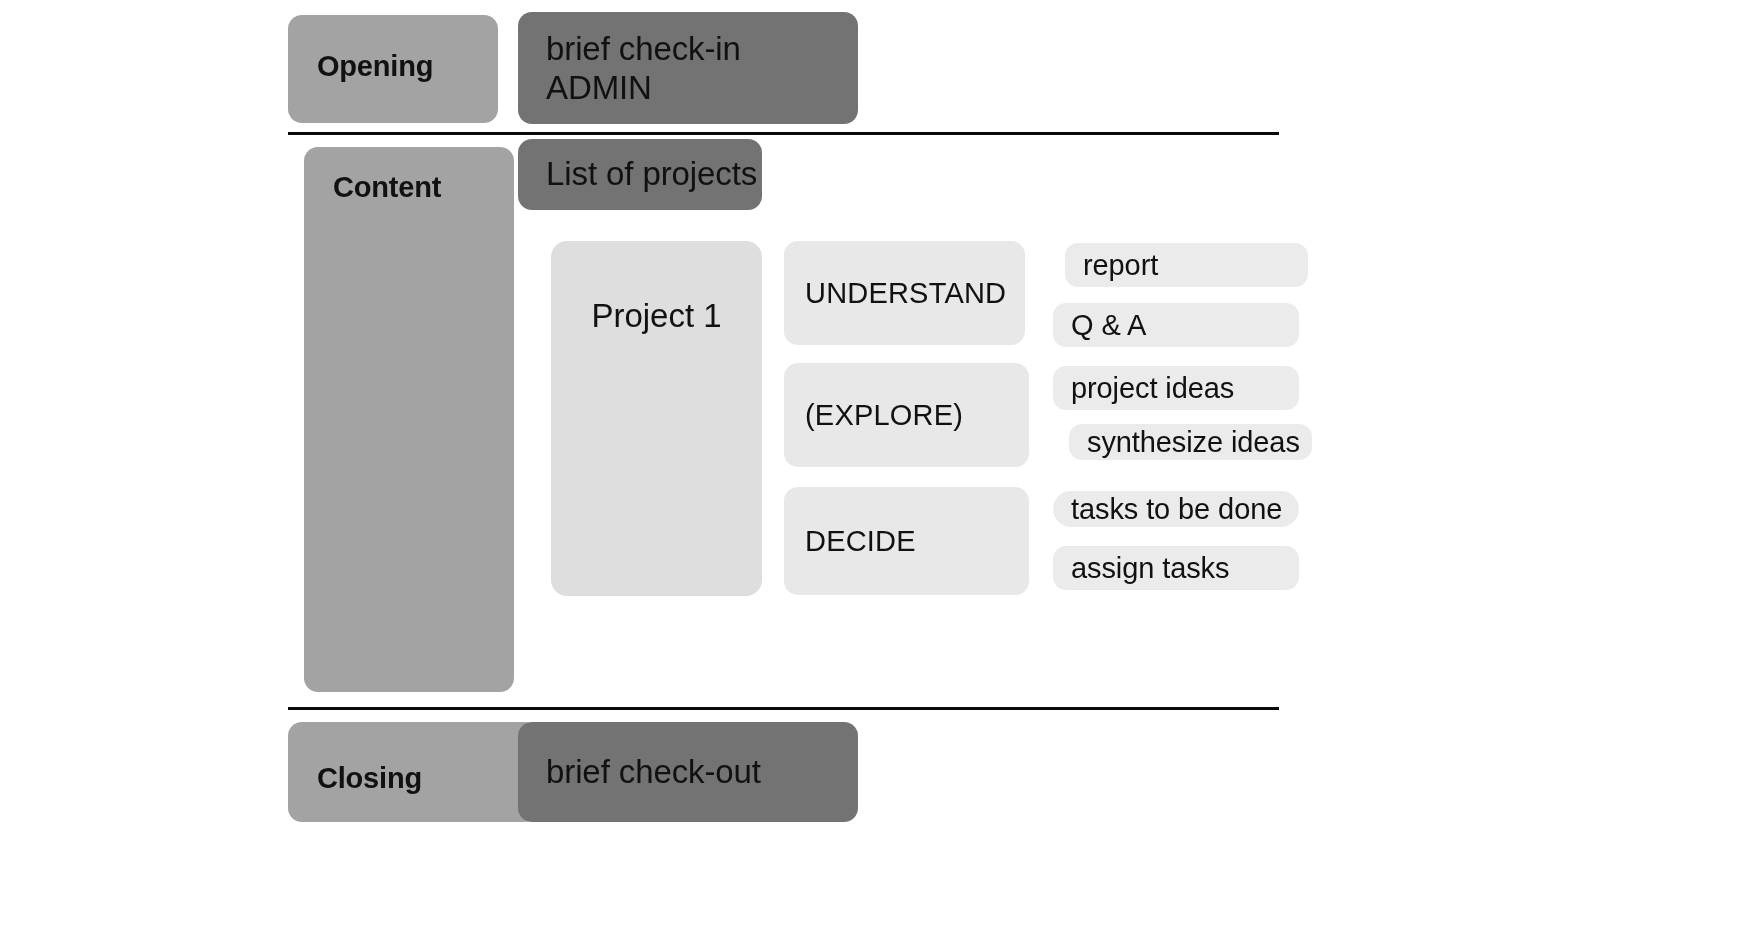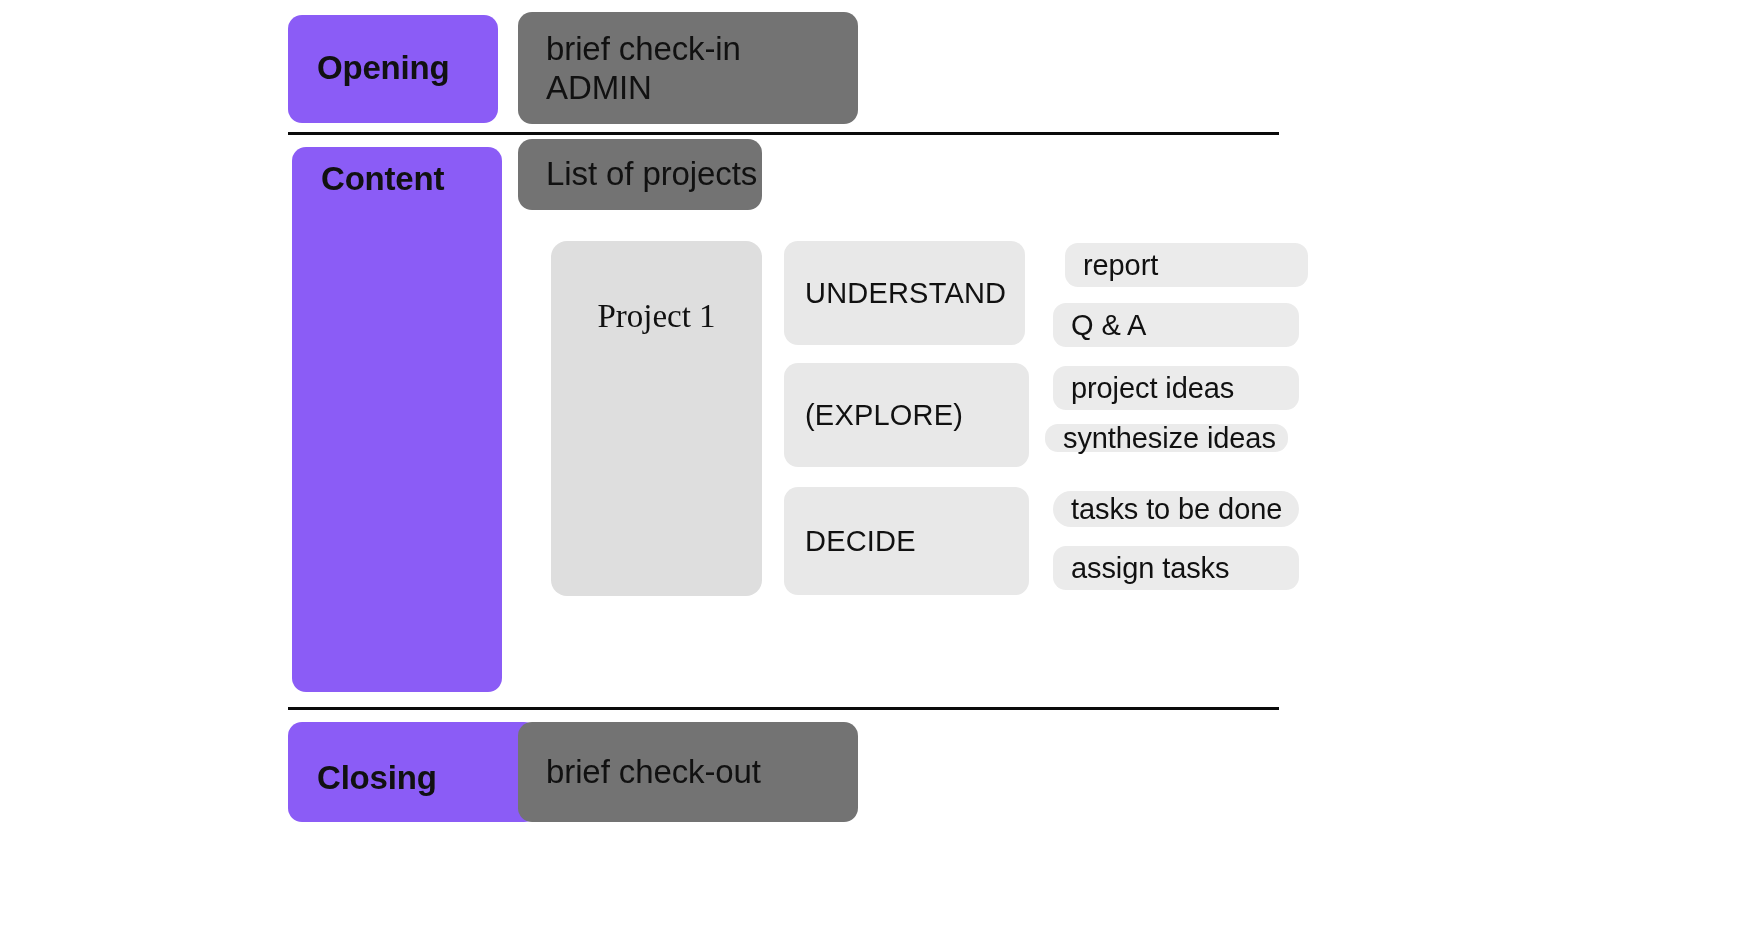--- a/index.html
+++ b/index.html
@@ -28,23 +28,23 @@
   .card {
     position: absolute;
     box-sizing: border-box;
     border-radius: 14px;
     display: flex;
     align-items: center;
     line-height: 1.18;
   }
 
   .label-card {
-    background: #8b5cf6;
+    background: #a3a3a3;
     font-weight: bold;
-    font-size: 33px;
+    font-size: 29px;
     letter-spacing: -0.2px;
     padding-left: 29px;
     align-items: flex-start;
     padding-top: 0;
   }
 
   .stage-card {
     background: #737373;
     font-size: 33px;
     padding-left: 28px;
@@ -68,21 +68,20 @@
 
   .loop-card {
     background: #dedede;
     border-radius: 16px;
     flex-direction: column;
     justify-content: flex-start;
     align-items: center;
     padding-left: 0;
     font-size: 33px;
     text-align: center;
-    font-family: Liberation Serif, serif;
   }
   .loop-card .loop-title {
     margin-top: 56px;
   }
   .loop-card .loop-sub {
     margin-top: 42px;
     line-height: 1.25;
   }
 
   .divider {
@@ -104,21 +103,21 @@
     <span>Opening</span>
   </div>
 
   <div class="card stage-card multiline" style="left:518px; top:12px; width:340px; height:112px; align-items:center; padding-top:2px;">
     <span>brief check-in
 ADMIN</span>
   </div>
 
   <div class="divider" style="left:288px; top:132px; width:991px;"></div>
 
-  <div class="card label-card" style="left:292px; top:147px; width:210px; height:545px; padding-top:13px;">
+  <div class="card label-card" style="left:304px; top:147px; width:210px; height:545px; padding-top:23px;">
     <span>Content</span>
   </div>
 
   <div class="card stage-card" style="left:518px; top:139px; width:244px; height:71px;">
     <span>List of projects</span>
   </div>
 
   <div class="card loop-card" style="left:551px; top:241px; width:211px; height:355px;">
     <span class="loop-title multiline">Project 1</span>
   </div>
@@ -132,21 +131,21 @@
   <div class="card pill" style="left:1053px; top:303px; width:246px; height:44px;">
     <span>Q &amp; A</span>
   </div>
 
   <div class="card phase-card" style="left:784px; top:363px; width:245px; height:104px;">
     <span>(EXPLORE)</span>
   </div>
   <div class="card pill" style="left:1053px; top:366px; width:246px; height:44px;">
     <span>project ideas</span>
   </div>
-  <div class="card pill" style="left:1045px; top:424px; width:243px; height:28px;">
+  <div class="card pill" style="left:1069px; top:424px; width:243px; height:36px;">
     <span>synthesize ideas</span>
   </div>
 
   <div class="card phase-card" style="left:784px; top:487px; width:245px; height:108px;">
     <span>DECIDE</span>
   </div>
   <div class="card pill" style="left:1053px; top:491px; width:246px; height:36px;border-radius:21px;">
     <span>tasks to be done</span>
   </div>
   <div class="card pill" style="left:1053px; top:546px; width:246px; height:44px;">

